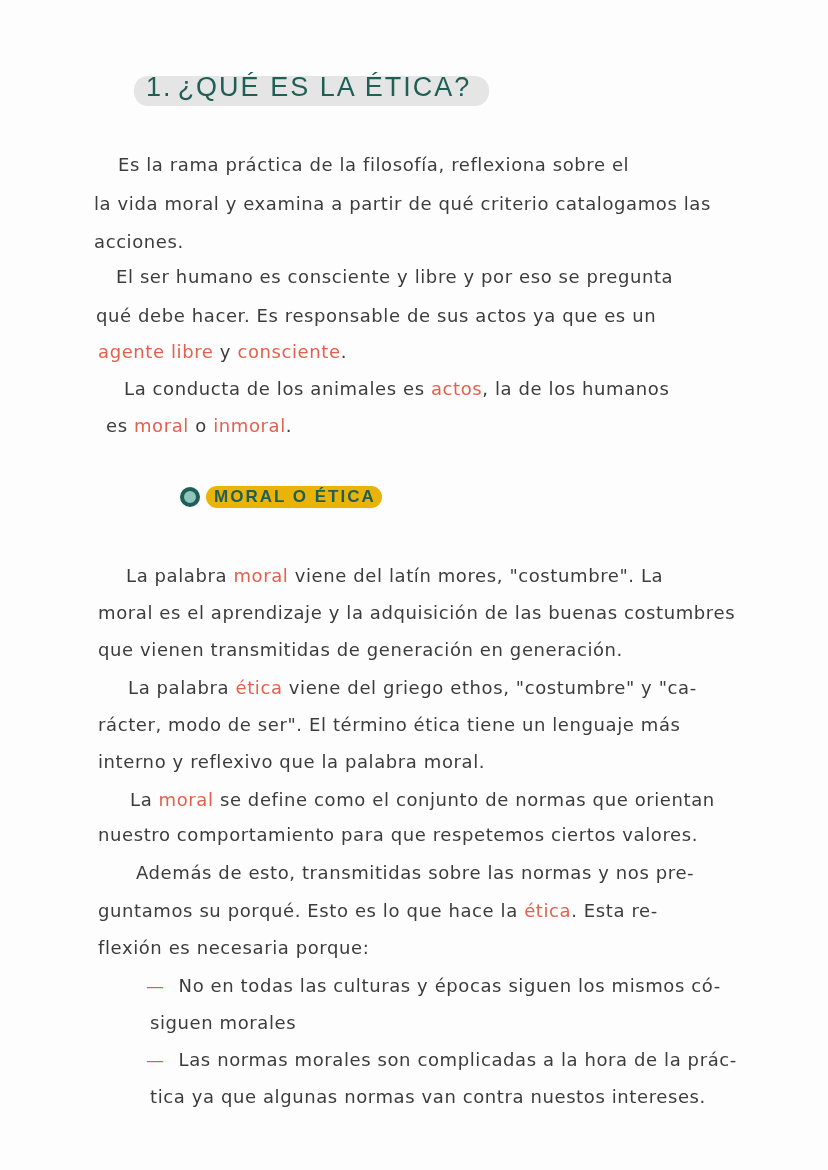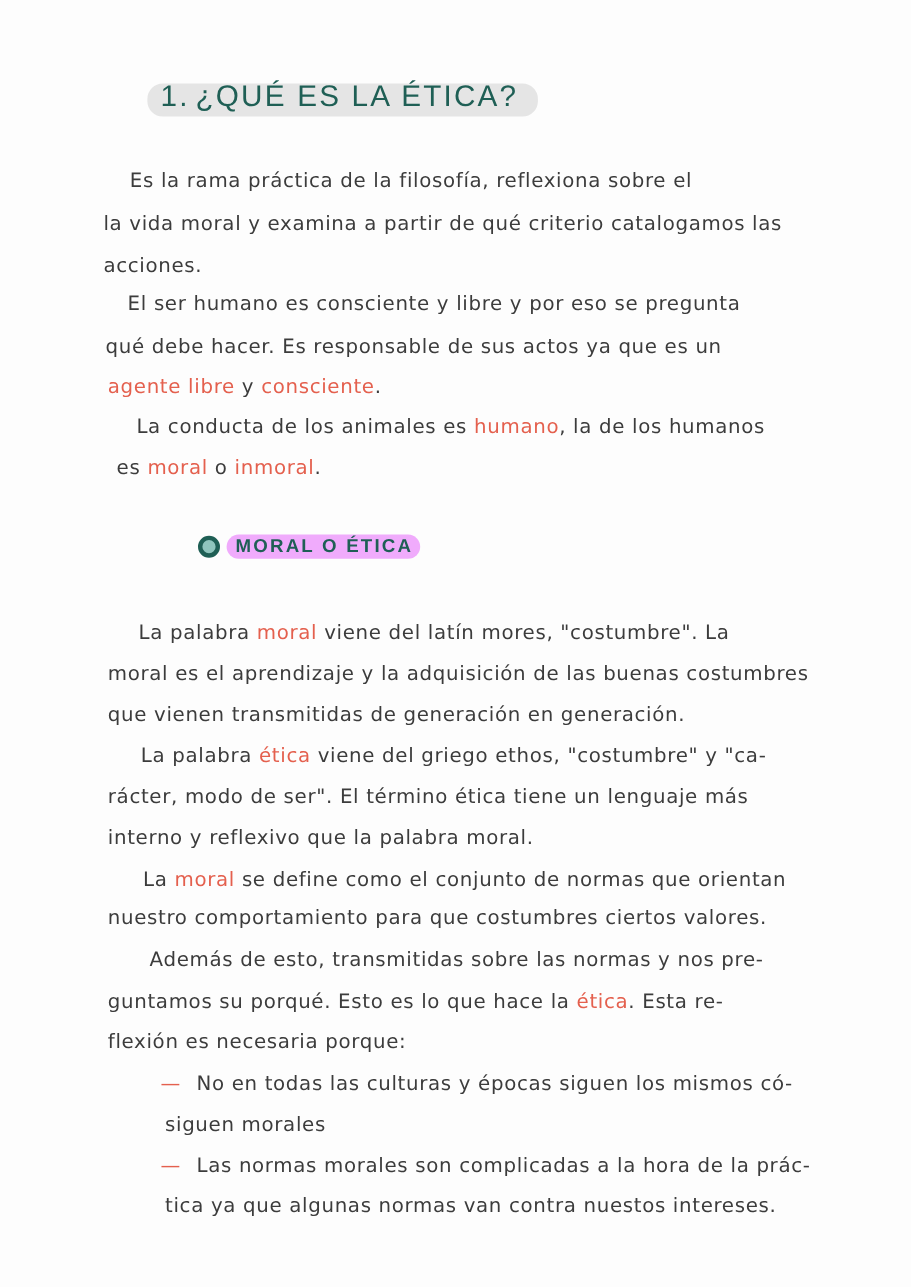--- a/index.html
+++ b/index.html
@@ -17,21 +17,21 @@
     font-family: "Liberation Sans", sans-serif; font-size: 27px;
     color: #1f5f55; letter-spacing: 2px; font-weight: 400;
     position: relative; top: -4px;
   }
   .sub-wrap { position: absolute; left: 180px; top: 486px; display: flex; align-items: center; }
   .bullet-circle {
     width: 12px; height: 12px; border: 4px solid #1f5f55; border-radius: 50%;
     background: #8fc5bd; margin-right: 6px;
   }
   .sub-bar {
-    background: #f0abfc; border-radius: 12px; height: 22px; line-height: 22px;
+    background: #eab308; border-radius: 12px; height: 22px; line-height: 22px;
     padding: 0 6px 0 8px;
   }
   .sub-text {
     font-family: "Liberation Sans", sans-serif; font-weight: bold; font-size: 17px;
     color: #1f5f55; letter-spacing: 2px;
   }
   .line {
     position: absolute; font-size: 18px; white-space: nowrap; letter-spacing: 0.6px;
     color: #3c3c3c;
   }
@@ -52,21 +52,21 @@
 <div class="line" style="left:94px; top:193px;">la vida moral y examina a partir de qué criterio catalogamos las</div>
 <div class="line" style="left:94px; top:231px;">acciones.</div>
 
 <div class="line" style="left:116px; top:266px;">El ser humano es consciente y libre y por eso se pregunta</div>
 <div class="line" style="left:96px; top:305px;">qué debe hacer. Es responsable de sus actos ya que es un</div>
 <div class="line" style="left:98px; top:341px;">
   <span class="hl">agente libre</span><span> y </span><span class="hl">consciente</span><span>.</span>
 </div>
 
 <div class="line" style="left:124px; top:378px;">
-  <span>La conducta de los animales es </span><span class="hl">humano</span><span>, la de los humanos</span>
+  <span>La conducta de los animales es </span><span class="hl">actos</span><span>, la de los humanos</span>
 </div>
 <div class="line" style="left:106px; top:415px;">
   <span>es </span><span class="hl">moral</span><span> o </span><span class="hl">inmoral</span><span>.</span>
 </div>
 
 <div class="sub-wrap">
   <div class="bullet-circle"></div>
   <div class="sub-bar">
     <span class="sub-text">MORAL O ÉTICA</span>
   </div>
@@ -80,21 +80,21 @@
 
 <div class="line" style="left:128px; top:677px;">
   <span>La palabra </span><span class="hl">ética</span><span> viene del griego ethos, "costumbre" y "ca-</span>
 </div>
 <div class="line" style="left:98px; top:714px;">rácter, modo de ser". El término ética tiene un lenguaje más</div>
 <div class="line" style="left:98px; top:751px;">interno y reflexivo que la palabra moral.</div>
 
 <div class="line" style="left:130px; top:789px;">
   <span>La </span><span class="hl">moral</span><span> se define como el conjunto de normas que orientan</span>
 </div>
-<div class="line" style="left:98px; top:824px;">nuestro comportamiento para que costumbres ciertos valores.</div>
+<div class="line" style="left:98px; top:824px;">nuestro comportamiento para que respetemos ciertos valores.</div>
 
 <div class="line" style="left:136px; top:862px;">Además de esto, transmitidas sobre las normas y nos pre-</div>
 <div class="line" style="left:98px; top:900px;">
   <span>guntamos su porqué. Esto es lo que hace la </span><span class="hl">ética</span><span>. Esta re-</span>
 </div>
 <div class="line" style="left:98px; top:937px;">flexión es necesaria porque:</div>
 
 <div>
   <div class="line" style="left:146px; top:975px;">
     <span class="dash">—</span><span>No en todas las culturas y épocas siguen los mismos có-</span>

